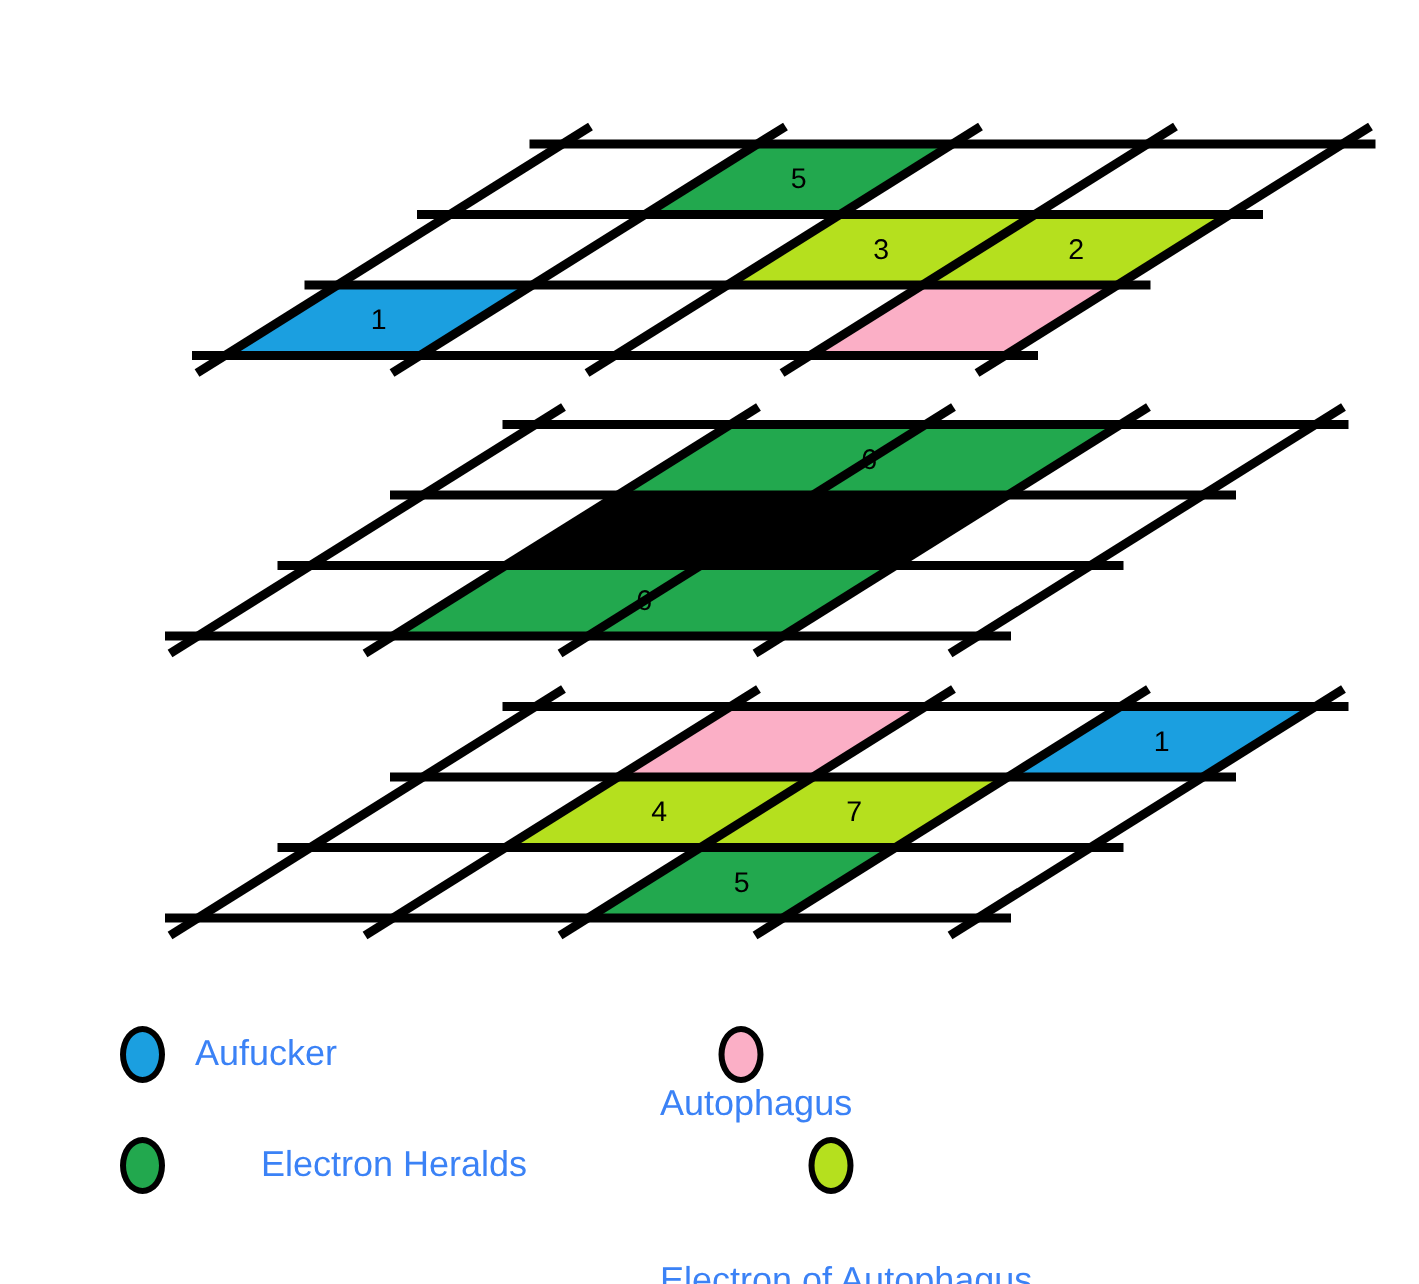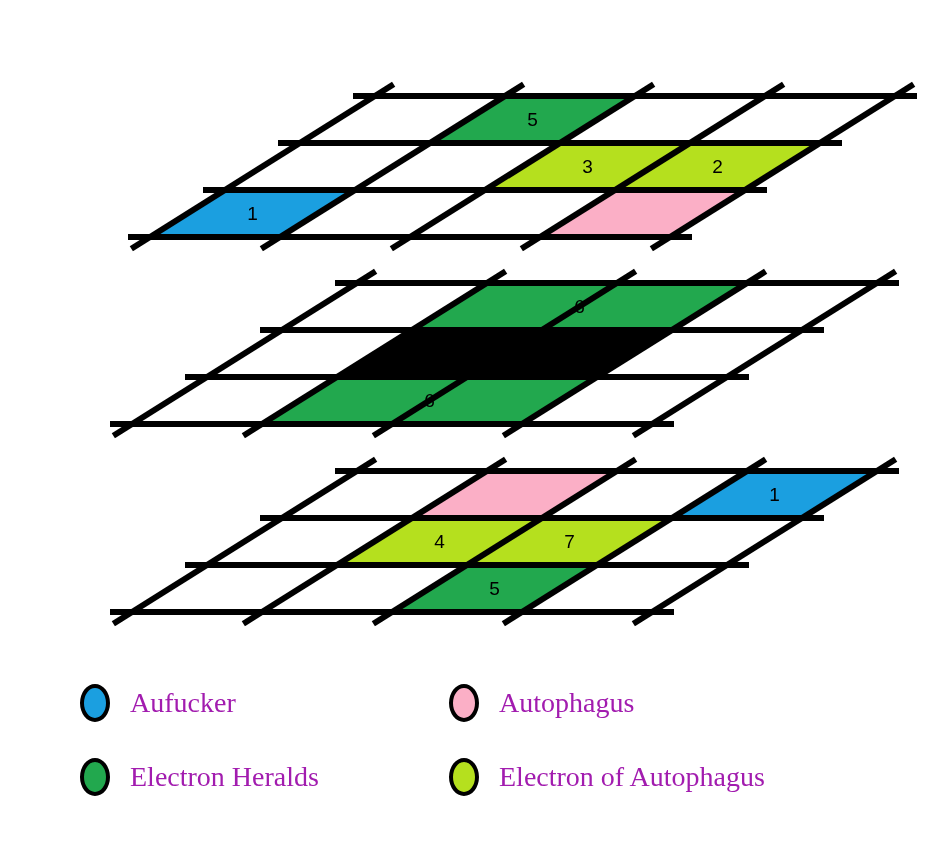--- a/index.html
+++ b/index.html
@@ -16,27 +16,27 @@
   }
   .legend-row{
     position:absolute;display:flex;align-items:center;
   }
   .swatch{
     width:30px;height:38px;border-radius:50%;
     border:4px solid #000;box-sizing:border-box;
     flex:0 0 auto;
   }
   .legend-text{
-    margin-left:20px;font-size:28px;color:#a21caf;white-space:nowrap;
-    font-family:Liberation Serif, serif;
+    margin-left:20px;font-size:24px;color:#3b82f6;white-space:nowrap;
+    font-family:Liberation Sans, sans-serif;
   }
   .lg-r0{top:6px;}
-  .lg-r1{top:80px;}
+  .lg-r1{top:80px;gap:44px;}
   .lg-c0{left:80px;}
-  .lg-c1{left:449px;}
+  .lg-c1{left:420px;flex-direction:column;}
 </style>
 </head>
 <body>
 
 <div id="stage">
 
   <svg id="diagram" viewBox="0 0 946 660">
     <g id="layers-root">
         <g>
           <g>

